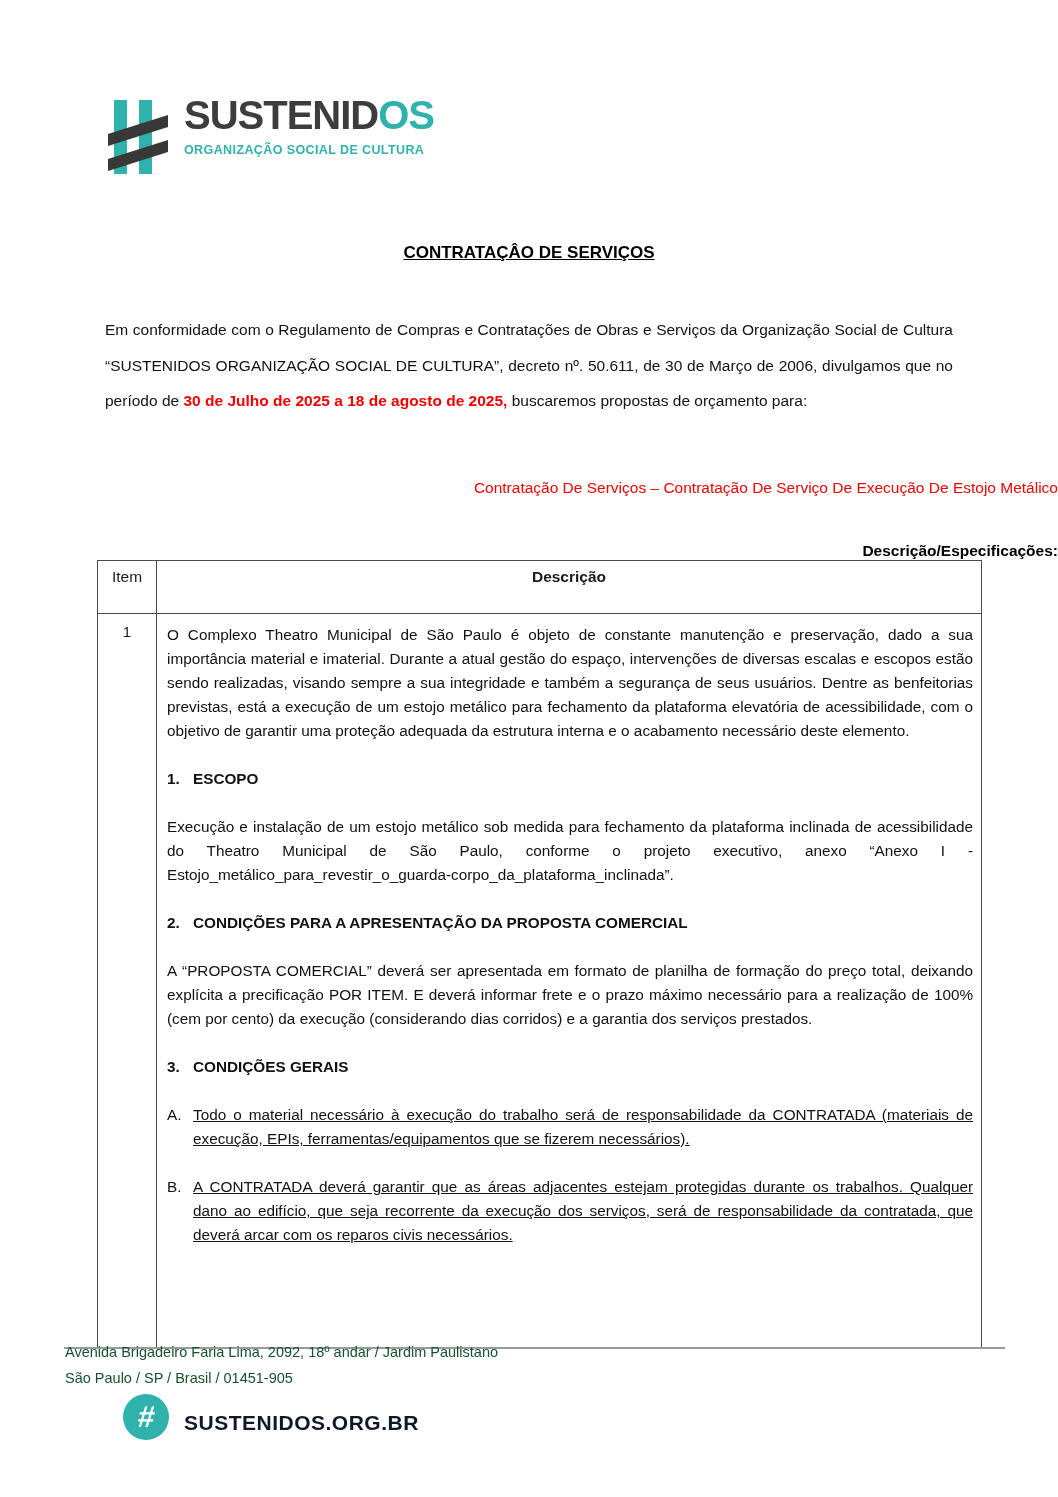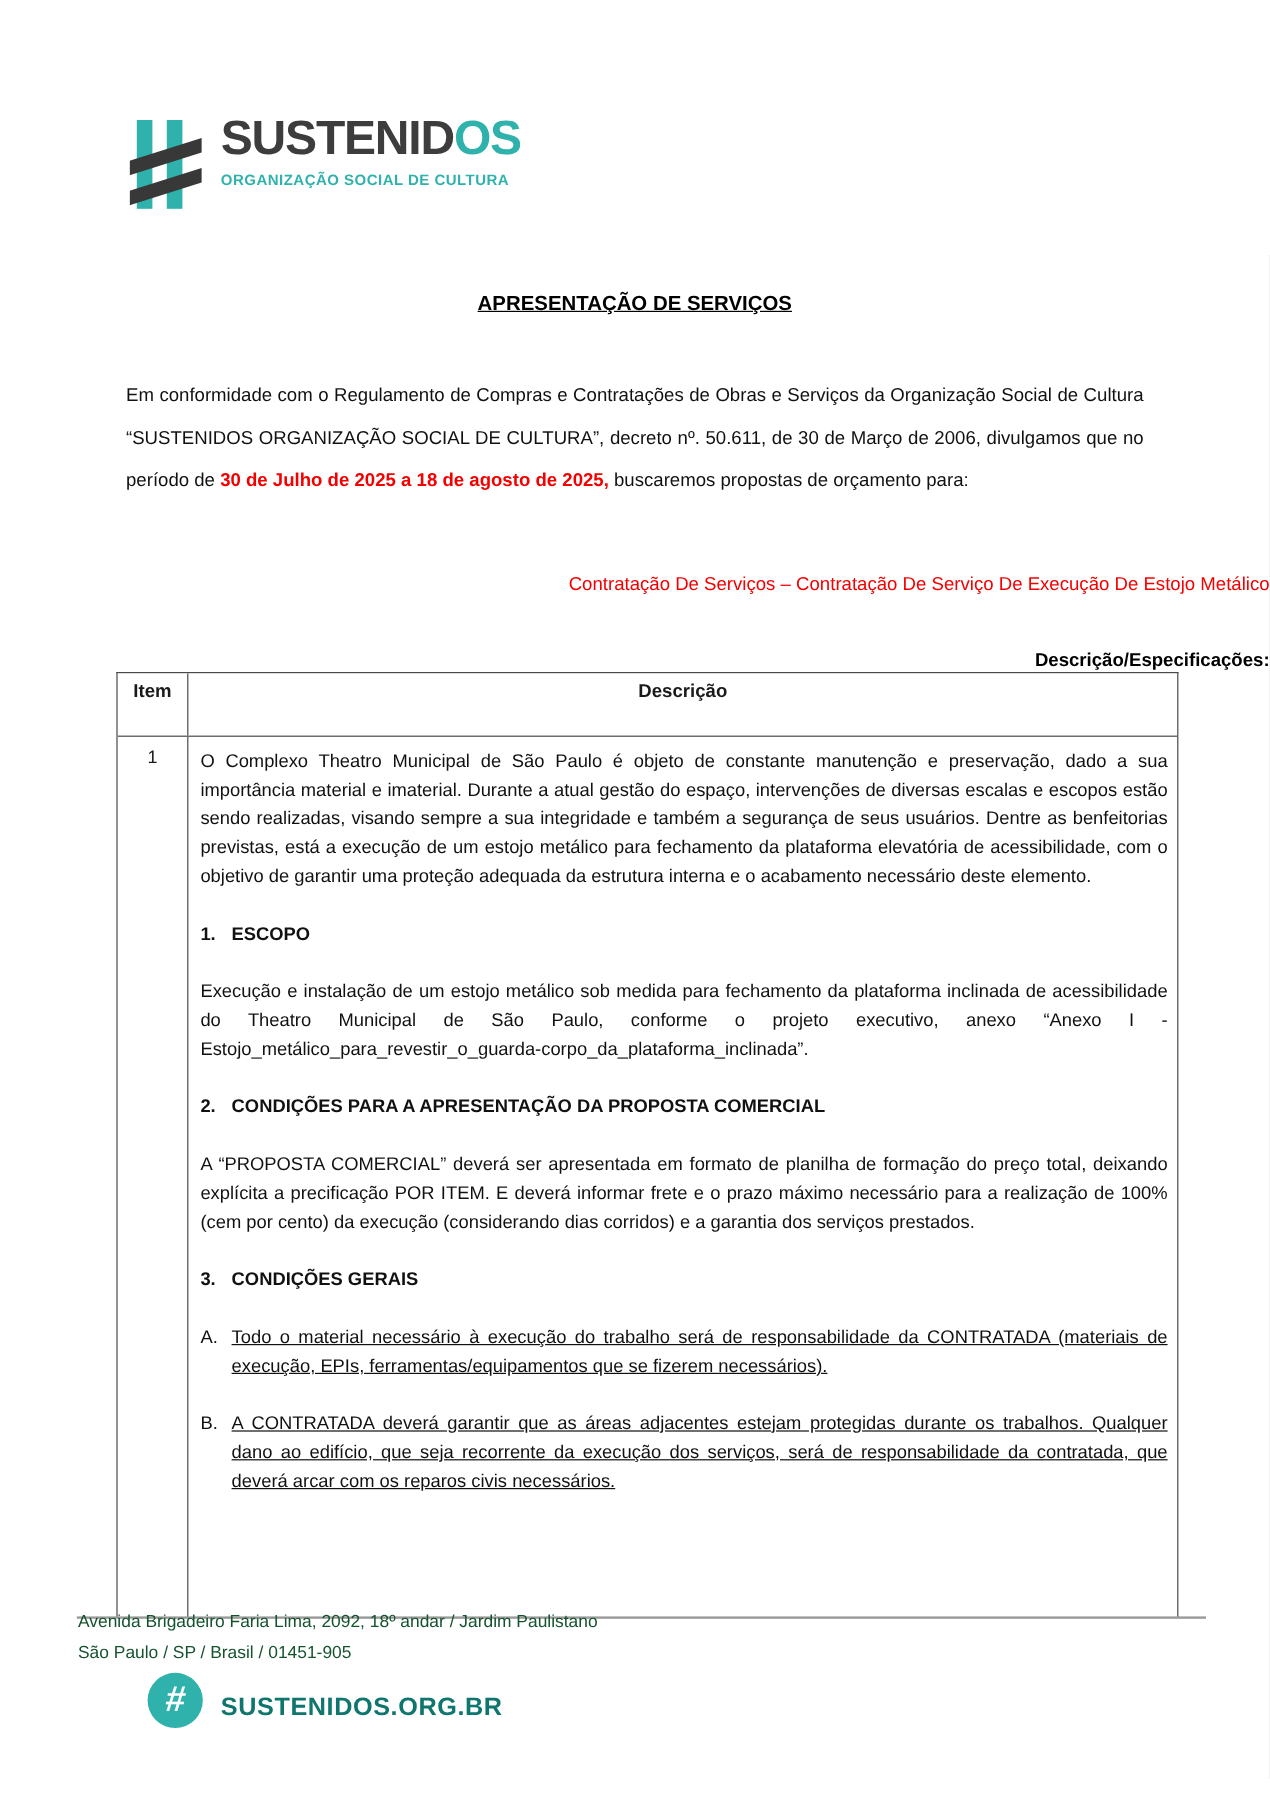--- a/index.html
+++ b/index.html
@@ -42,21 +42,21 @@
              font-size:15.5px; font-weight:bold; color:#000;margin-top:12px; }
 
   
   .spec-table {
     position:absolute; left:97px; top:560px; width:885px; height:788px;
     border-top:1px solid #4a4a4a; border-left:1px solid #4a4a4a; border-right:1px solid #4a4a4a;
     overflow:hidden;
   }
   .t-head { display:flex; height:53px; border-bottom:1px solid #4a4a4a; }
   .t-head .c1 { width:59px; border-right:1px solid #4a4a4a; text-align:center; padding-top:7px;
-                font-size:15.5px; font-weight:bold; }
+                font-size:15.5px; font-weight:normal; }
   .t-head .c2 { flex:1; text-align:center; padding-top:7px; font-size:15.5px; font-weight:bold; }
   .t-body { display:flex; }
   .t-body .c1 { width:59px; border-right:1px solid #4a4a4a; text-align:center; padding-top:9px;
                 font-size:15px; height:734px; flex-shrink:0; }
   .t-body .c2 { flex:1; padding:9px 8px 0 10px; font-size:15.3px; line-height:24px; text-align:justify; color:#111; }
 
   .t-body .c2 p { margin-bottom:24px; text-align:justify; }
   .sec-h { display:flex; font-weight:bold; margin-bottom:24px; text-align:left; }
   .sec-h .num { width:26px; flex-shrink:0; }
   .li { display:flex; margin-bottom:24px; }
@@ -64,21 +64,21 @@
   .li .txt { flex:1; text-align:justify;text-decoration:underline; }
 
   
   .footer-rule { position:absolute; left:64px; top:1347px; width:941px; height:2px; background:#9a9a9a; }
   .footer-addr { position:absolute; left:65px; top:1339px; font-size:14.5px; color:#14532d; line-height:26px; z-index:2; }
   .footer-logo { position:absolute; left:123px; top:1394px; display:flex; align-items:center; gap:15px; }
   .hash-circle { width:46px; height:46px; border-radius:50%; background:#2fb2ab; color:#fff;
                  display:flex; align-items:center; justify-content:center;
                  font-size:30px; font-weight:bold; }
   .hash-circle span { display:block; transform:skewX(-6deg); }
-  .site { font-size:21px; font-weight:bold; color:#0f766e; letter-spacing:.5px;margin-top:12px; }
+  .site { font-size:21px; font-weight:bold; color:#0f172a; letter-spacing:.5px;margin-top:12px; }
 </style>
 </head>
 <body>
 
 <div class="page">
 
   <div class="sus-logo">
     <span>
       <svg width="64" height="84" viewBox="0 0 64 84">
         <rect x="6" y="5" width="13" height="74" fill="#2fb2ab"></rect>
@@ -88,21 +88,21 @@
       </svg>
     </span>
     <span class="sus-text">
       <span class="word"><span>SUSTENID</span><span class="teal">OS</span></span>
       <div class="tagline">ORGANIZAÇÃO SOCIAL DE CULTURA</div>
     </span>
   </div>
 
 
   <div class="doc-title">
-    <div class="t1">APRESENTAÇÃO DE SERVIÇOS</div>
+    <div class="t1">CONTRATAÇÂO DE SERVIÇOS</div>
   </div>
 
   <div class="intro"><span>Em conformidade com o Regulamento de Compras e Contratações de Obras e Serviços da Organização Social de Cultura “SUSTENIDOS ORGANIZAÇÃO SOCIAL DE CULTURA”, decreto nº. 50.611, de 30 de Março de 2006, divulgamos que no período de </span><span class="hl">30 de Julho de 2025 a 18 de agosto de 2025,</span><span> buscaremos propostas de orçamento para:</span></div>
 
   <div class="subject">Contratação De Serviços – Contratação De Serviço De Execução De Estojo Metálico</div>
 
   <div class="spec-h">Descrição/Especificações:</div>
 
   <div class="spec-table">
     <div class="t-head">

